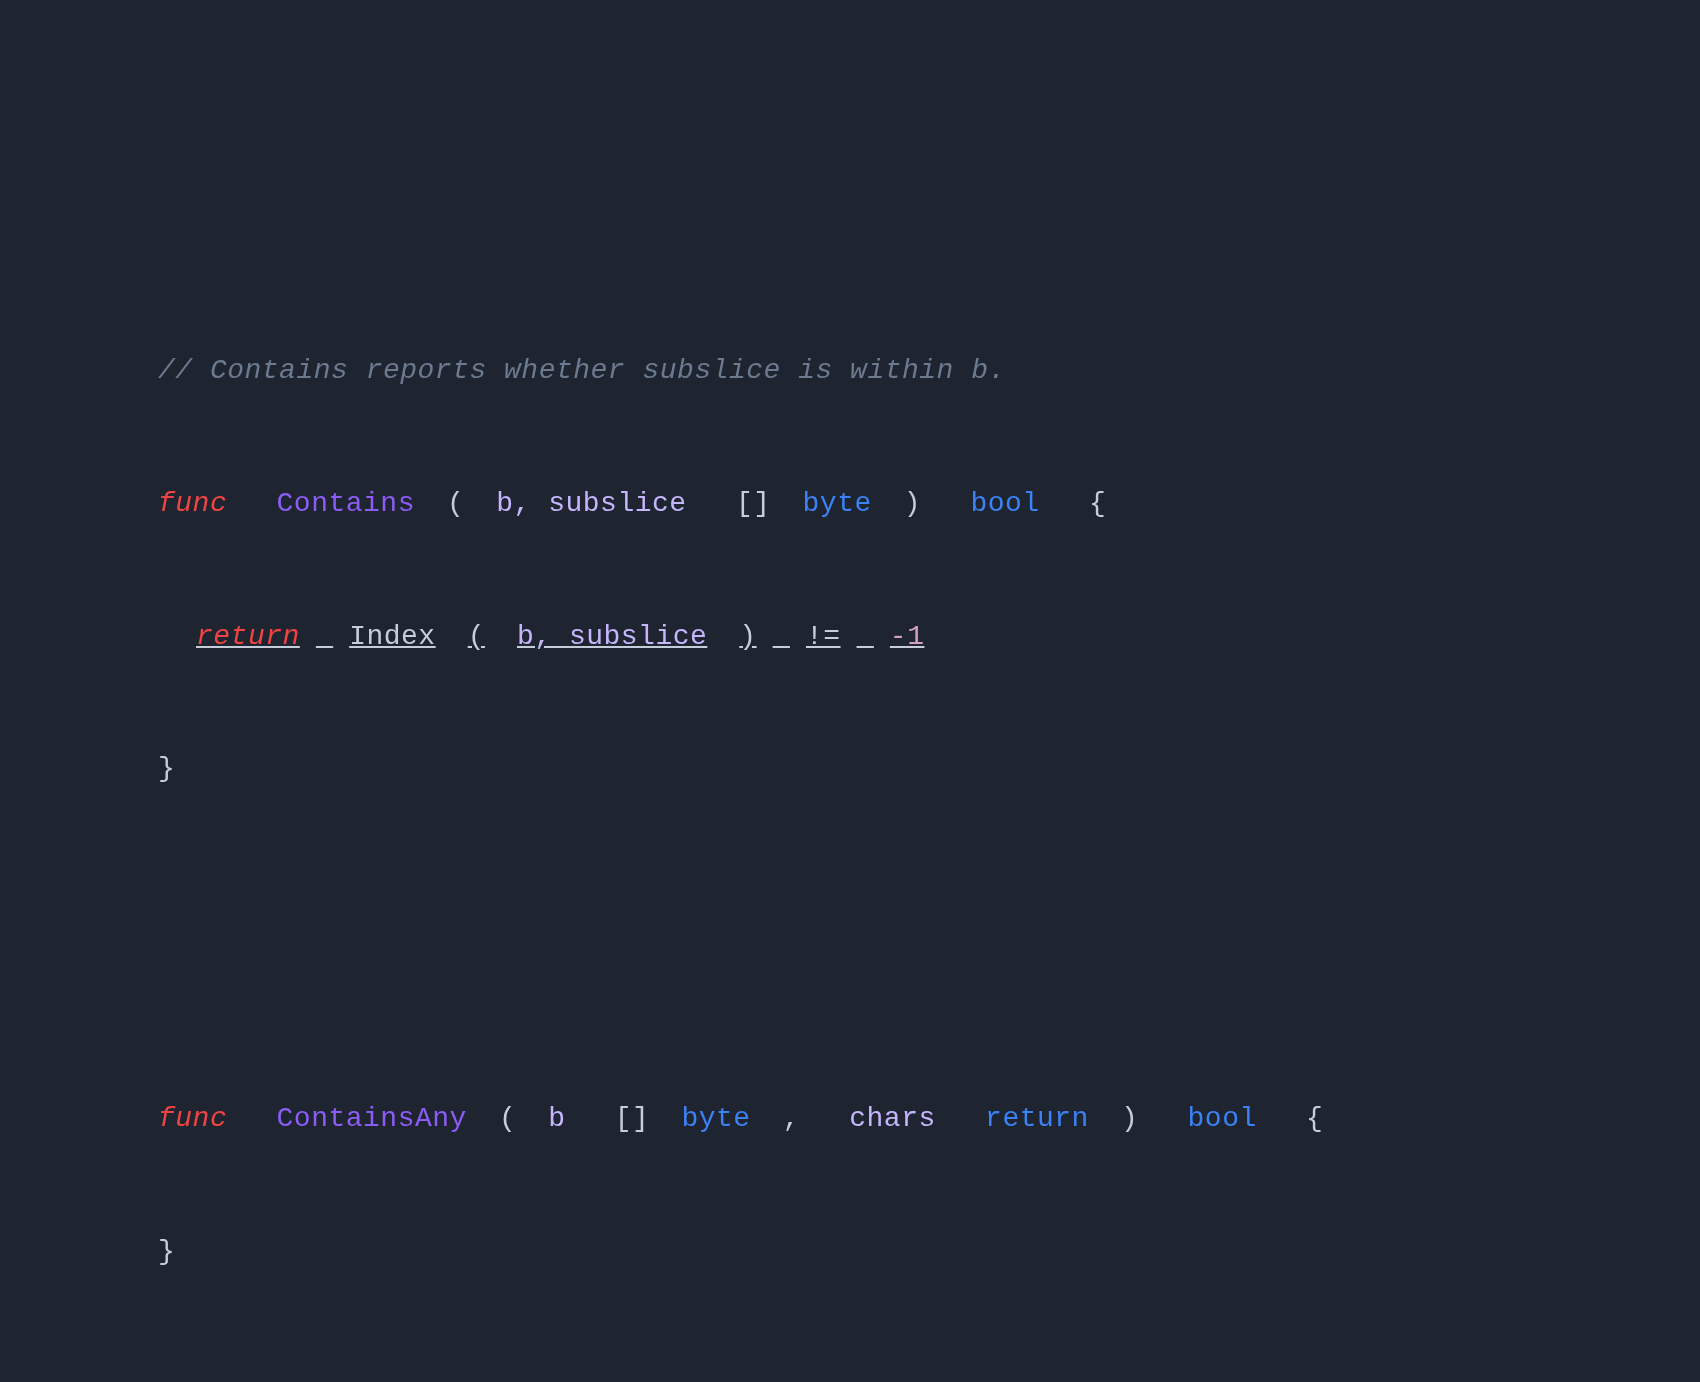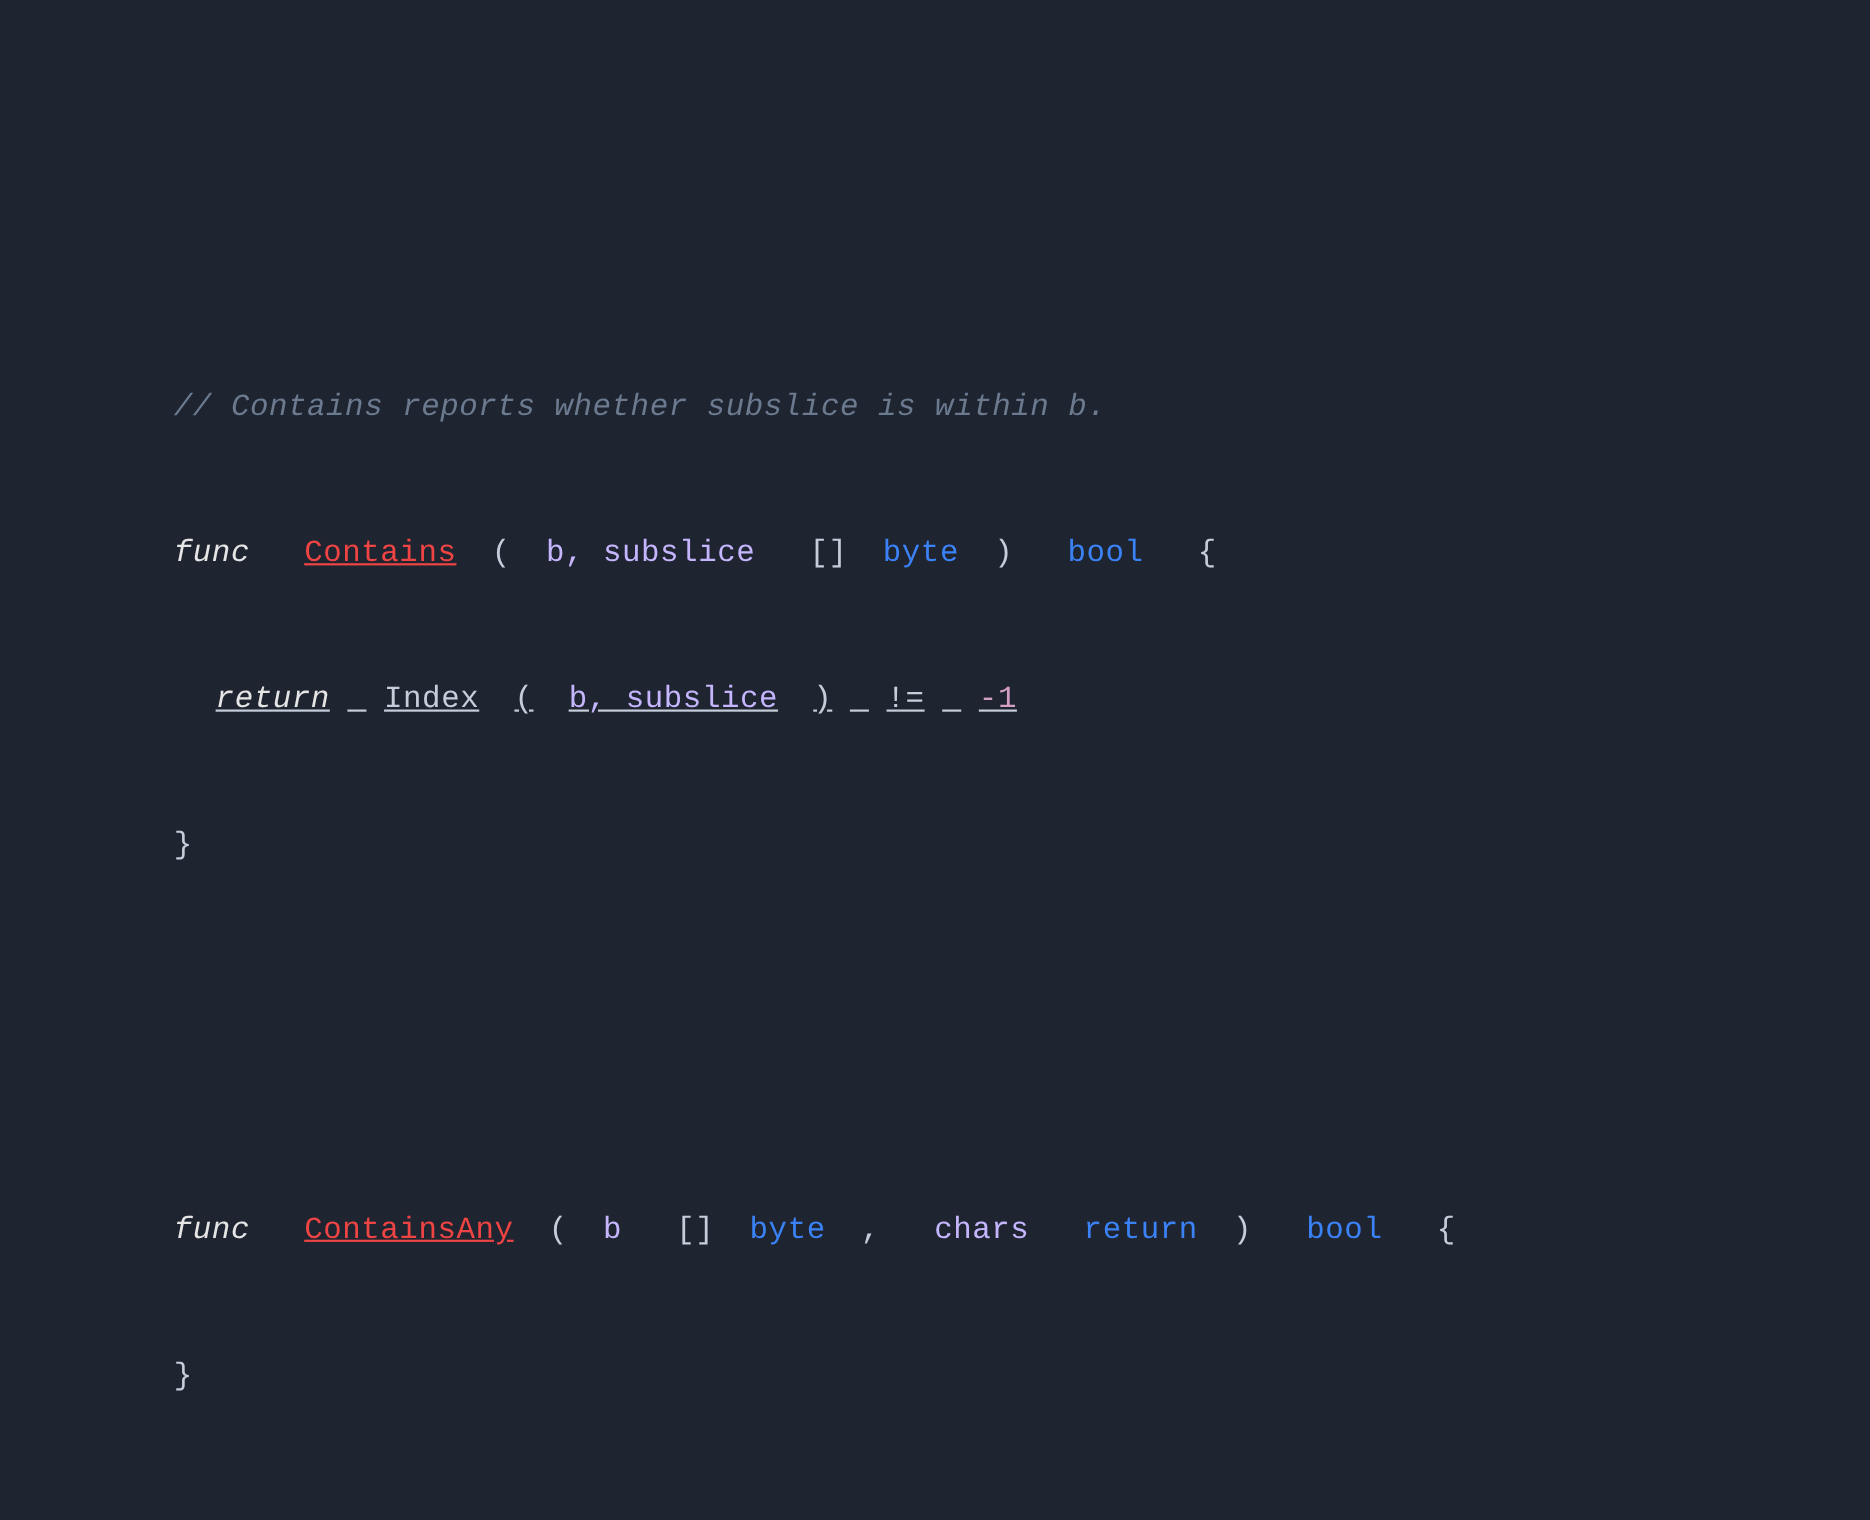--- a/index.html
+++ b/index.html
@@ -16,26 +16,25 @@
       color: #c5cdda;
       letter-spacing: 0.5px;
       white-space: pre;
       overflow-x: hidden;
     }
     .comment {
       color: #6b7a8f;
       font-style: italic;
     }
     .keyword {
-      color: #e5e5e5;
+      color: #ef4444;
       font-style: italic;
     }
     .funcname {
-      color: #ef4444;
-      text-decoration: underline;
+      color: #8b5cf6;
     }
     .type {
       color: #3b82f6;
     }
     .param {
       color: #c4b5fd;
     }
     .punct {
       color: #c5cdda;
     }

